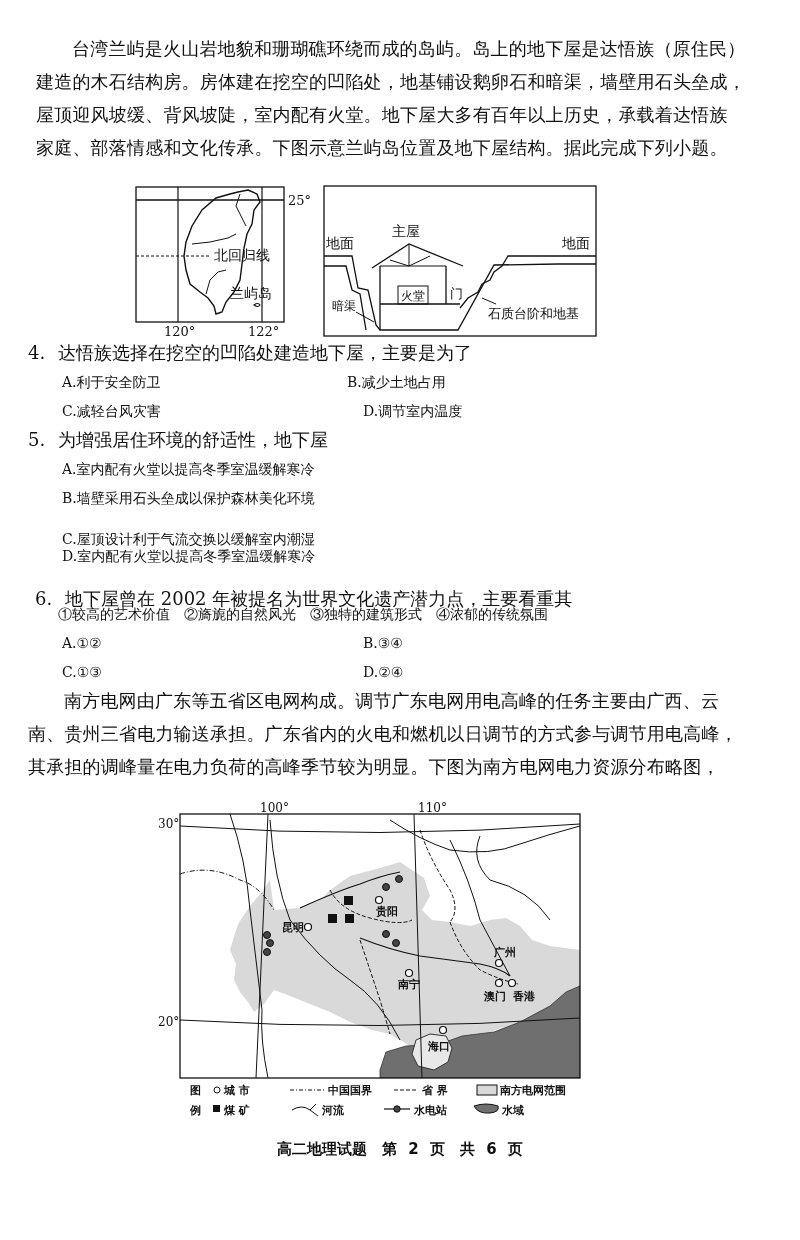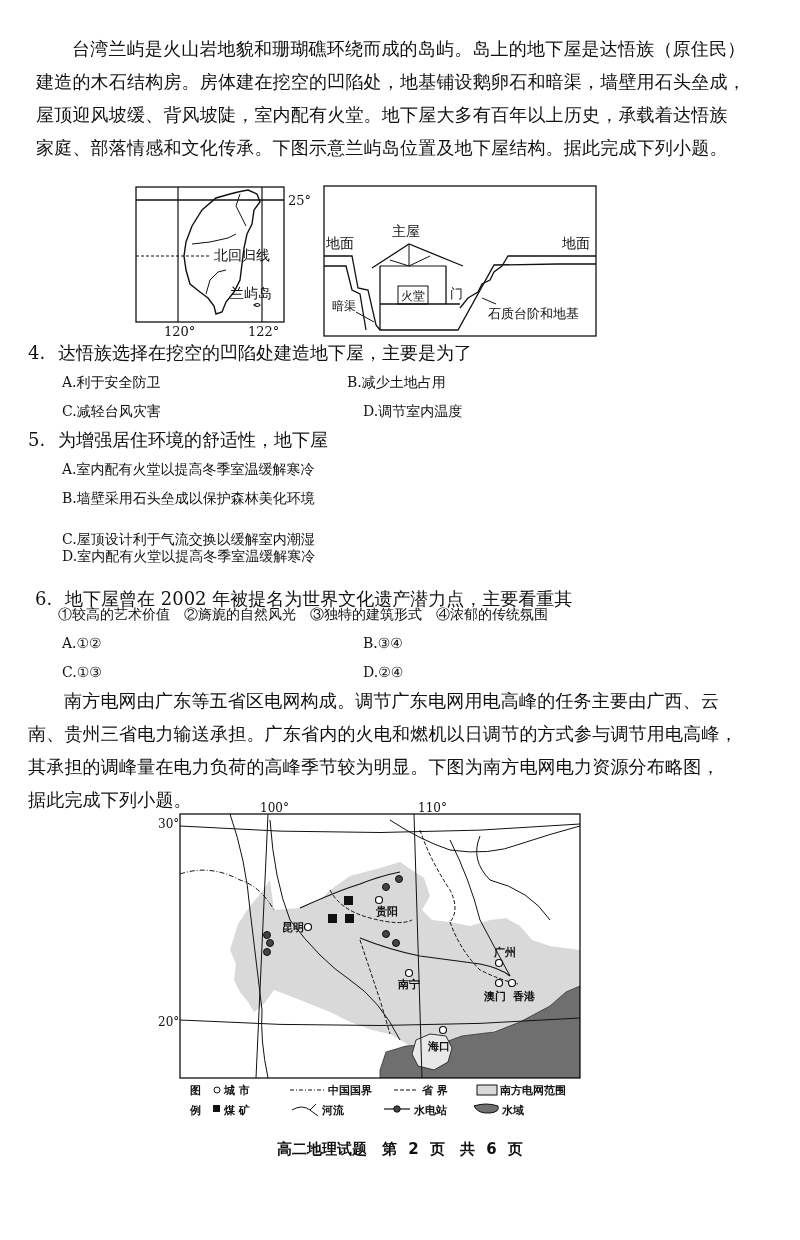--- a/index.html
+++ b/index.html
@@ -101,21 +101,20 @@
 <div class="opt" style="left:58px; top:600px;">①较高的艺术价值　②旖旎的自然风光　③独特的建筑形式　④浓郁的传统氛围</div>
 <div class="opt" style="left:62px; top:629px;"><span>A.</span><span>①②</span></div>
 <div class="opt" style="left:363px; top:629px;"><span>B.</span><span>③④</span></div>
 <div class="opt" style="left:62px; top:658px;"><span>C.</span><span>①③</span></div>
 <div class="opt" style="left:363px; top:658px;"><span>D.</span><span>②④</span></div>
 
 <div class="para" style="top:684px;">
   <div><span class="indent"></span><span>南方电网由广东等五省区电网构成。调节广东电网用电高峰的任务主要由广西、云</span></div>
   <div>南、贵州三省电力输送承担。广东省内的火电和燃机以日调节的方式参与调节用电高峰，</div>
   <div>其承担的调峰量在电力负荷的高峰季节较为明显。下图为南方电网电力资源分布略图，</div>
-  <div>据此完成下列小题。</div>
 </div>
 
 <svg class="fig" style="left:150px; top:800px;" width="440" height="330">
   <defs>
     <clipPath id="mapclip">
         <rect x="30" y="14" width="400" height="264"></rect>
       </clipPath>
   </defs>
   <g clip-path="url(#mapclip)">
     <rect x="30" y="14" width="400" height="264" fill="#fff"></rect>

